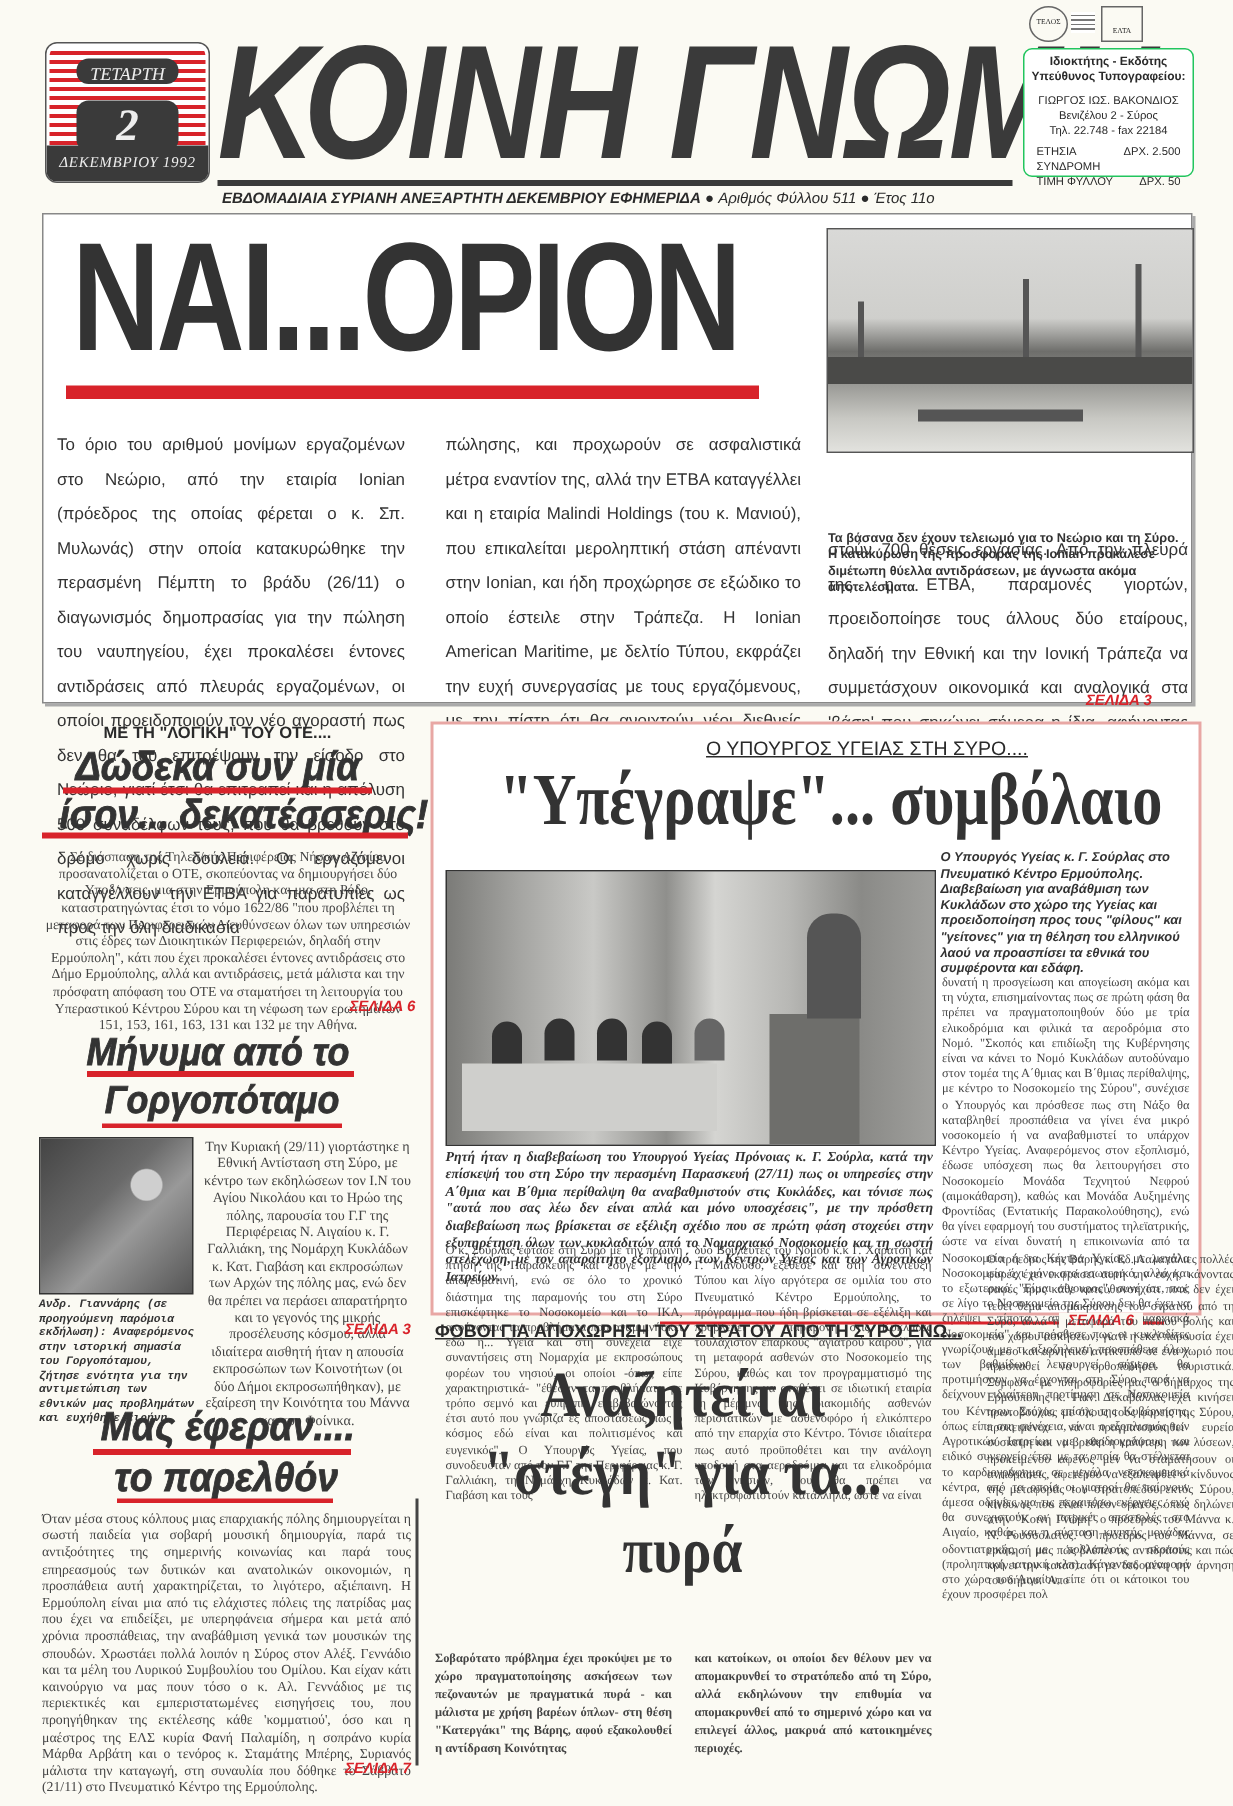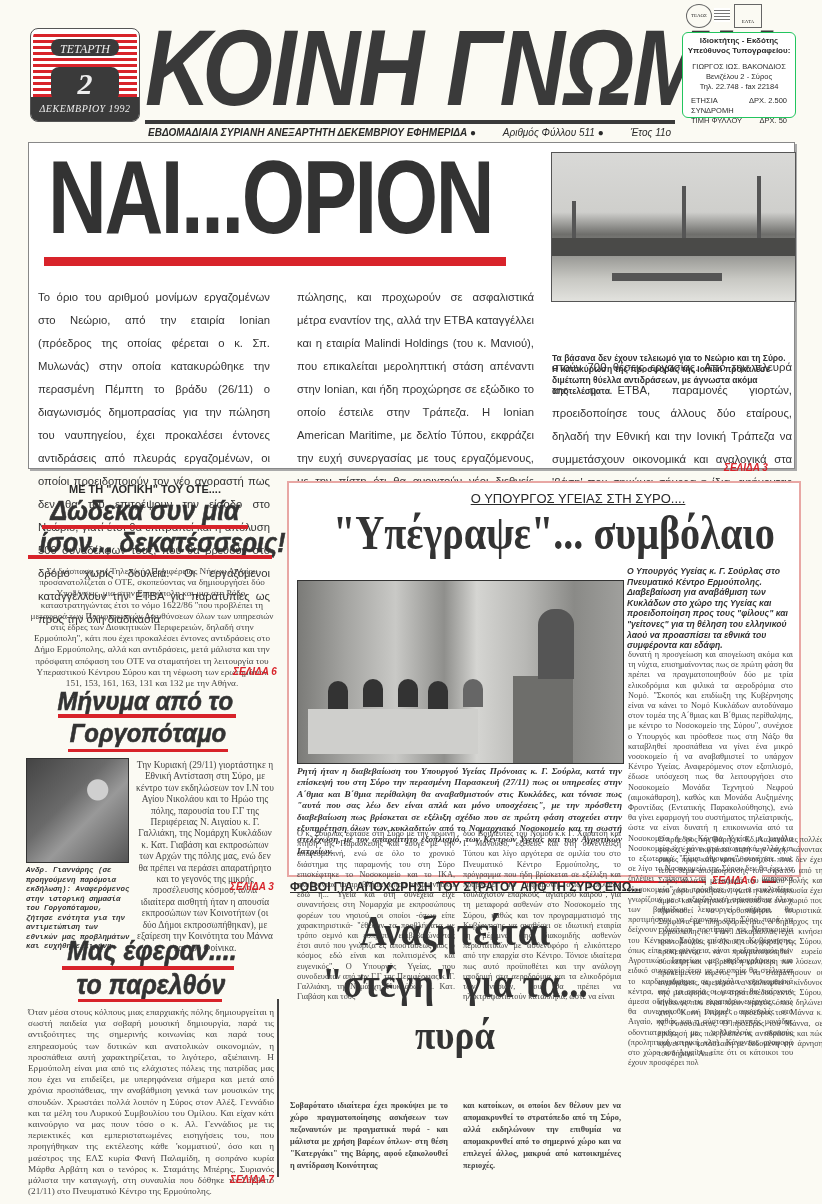--- a/index.html
+++ b/index.html
@@ -13,21 +13,21 @@
   #date-box .stripes { position:absolute; left:2px; top:2px; right:2px; bottom:24px;
      background:repeating-linear-gradient(#fff 0 3px, #d8232a 3px 6px); border-radius:6px 6px 0 0; }
   #date-box .pill { position:absolute; left:20px; width:68px; background:#3a3a3a; color:#eee; text-align:center; border-radius:8px; font-family:"Liberation Serif",serif; font-style:italic; }
   #date-day { top:10px; height:17px; font-size:12px; line-height:20px; }
   #date-num { top:38px; height:34px; font-size:30px; line-height:34px; font-weight:bold; color:#fff; font-style:normal; }
   #date-month { position:absolute; left:0; right:0; bottom:0; height:24px; background:#3a3a3a; color:#eee; font-style:italic; font-size:10px; line-height:24px; text-align:center; letter-spacing:0.5px; }
   #masthead-title { left:145px; top:18px; width:555px; height:100px; font-family:"Liberation Sans",sans-serif; font-weight:bold; font-style:italic; font-size:108px; line-height:100px; color:#3a3a3a; transform:scaleX(0.84); transform-origin:left top; letter-spacing:-2px; white-space:nowrap; }
   #masthead-rule { left:145px; top:120px; width:530px; height:4px; background:#3a3a3a; }
   #masthead-sub { left:148px; top:127px; width:540px; font-family:"Liberation Sans",sans-serif; font-size:10px; white-space:nowrap; }
   #masthead-sub b { font-style:italic; }
-  #masthead-sub i { font-size:10px;margin-left:24px; }
+  #masthead-sub i { font-size:10px; }
   #stamps { left:684px; top:2px; width:80px; height:26px; }
   .stamp-circle { position:absolute; left:2px; top:2px; width:24px; height:22px; border:1px solid #666; border-radius:50%; font-size:5px; text-align:center; line-height:22px; }
   .stamp-lines { position:absolute; left:30px; top:6px; width:16px; height:14px; background:repeating-linear-gradient(#fff 0 2px,#777 2px 3px); }
   .stamp-box { position:absolute; left:50px; top:2px; width:26px; height:22px; border:1px solid #666; font-size:5px; text-align:center; line-height:34px; }
   #publisher-box { left:682px; top:32px; width:112px; height:81px; border:1px solid #22c55e; border-radius:6px; background:#fff; font-family:"Liberation Sans",sans-serif; font-size:7.5px; text-align:center; padding-top:3px; }
   #publisher-box .b { font-weight:bold; font-size:8px; line-height:10px; }
   #publisher-box .n { line-height:10px; }
   #publisher-box .prices { text-align:left; padding:0 8px; margin-top:4px; line-height:10px; }
   #publisher-box .prices span { float:right; }
 
@@ -193,16 +193,16 @@
 <div id="min-caption-side" class="abs">Ο Υπουργός Υγείας κ. Γ. Σούρλας στο Πνευματικό Κέντρο Ερμούπολης. Διαβεβαίωση για αναβάθμιση των Κυκλάδων στο χώρο της Υγείας και προειδοποίηση προς τους "φίλους" και "γείτονες" για τη θέληση του ελληνικού λαού να προασπίσει τα εθνικά του συμφέροντα και εδάφη.</div>
 <div id="min-lede" class="abs">Ρητή ήταν η διαβεβαίωση του Υπουργού Υγείας Πρόνοιας κ. Γ. Σούρλα, κατά την επίσκεψή του στη Σύρο την περασμένη Παρασκευή (27/11) πως οι υπηρεσίες στην Α΄θμια και Β΄θμια περίθαλψη θα αναβαθμιστούν στις Κυκλάδες, και τόνισε πως "αυτά που σας λέω δεν είναι απλά και μόνο υποσχέσεις", με την πρόσθετη διαβεβαίωση πως βρίσκεται σε εξέλιξη σχέδιο που σε πρώτη φάση στοχεύει στην εξυπηρέτηση όλων των κυκλαδιτών από το Νομαρχιακό Νοσοκομείο και τη σωστή στελέχωση, με τον απαραίτητο εξοπλισμό, των Κέντρων Υγείας και των Αγροτικών Ιατρείων.</div>
 <div id="min-col1" class="abs small-serif">Ο κ. Σούρλας έφτασε στη Σύρο με την πρωινή πτήση της Παρασκευής και έσυγε με την απογευματινή, ενώ σε όλο το χρονικό διάστημα της παραμονής του στη Σύρο επισκέφτηκε το Νοσοκομείο και το ΙΚΑ, ακούγοντας τα προβλήματα που αναμιμνήσκει εδώ η... Υγεία και στη συνέχεια είχε συναντήσεις στη Νομαρχία με εκπροσώπους φορέων του νησιού, οι οποίοι -όπως είπε χαρακτηριστικά- "έθεσαν τα προβλήματα με τρόπο σεμνό και ευπρεπή, επιβεβαιώνοντας έτσι αυτό που γνώριζα εξ αποστάσεως πως ο κόσμος εδώ είναι και πολιτισμένος και ευγενικός". Ο Υπουργός Υγείας, που συνοδευόταν από τον Γ.Γ της Περιφέρειας κ. Γ. Γαλλιάκη, τη Νομάρχη Κυκλάδων κ. Κατ. Γιαβάση και τους</div>
 <div id="min-col2" class="abs small-serif">δύο Βουλευτές του Νομού κ.κ Γ. Χαρατσή και Γ. Μανούσο, εξέθεσε και στη συνέντευξη Τύπου και λίγο αργότερα σε ομιλία του στο Πνευματικό Κέντρο Ερμούπολης, το πρόγραμμα που ήδη βρίσκεται σε εξέλιξη και προβλέπει την παραμονή στις Κυκλάδες τουλάχιστον επαρκούς "αγιατρού καιρού", για τη μεταφορά ασθενών στο Νοσοκομείο της Σύρου, καθώς και τον προγραμματισμό της Κυβέρνησης να αναθέσει σε ιδιωτική εταιρία τη μέριμνα της διακομιδής ασθενών περιστατικών με ασθενοφόρο ή ελικόπτερο από την επαρχία στο Κέντρο. Τόνισε ιδιαίτερα πως αυτό προϋποθέτει και την ανάλογη υποδομή στα αεροδρόμια και τα ελικοδρόμια των νησιών, που θα πρέπει να ηλεκτροφωτιστούν κατάλληλα, ώστε να είναι</div>
 <div id="min-col3" class="abs small-serif">δυνατή η προσγείωση και απογείωση ακόμα και τη νύχτα, επισημαίνοντας πως σε πρώτη φάση θα πρέπει να πραγματοποιηθούν δύο με τρία ελικοδρόμια και φιλικά τα αεροδρόμια στο Νομό. "Σκοπός και επιδίωξη της Κυβέρνησης είναι να κάνει το Νομό Κυκλάδων αυτοδύναμο στον τομέα της Α΄θμιας και Β΄θμιας περίθαλψης, με κέντρο το Νοσοκομείο της Σύρου", συνέχισε ο Υπουργός και πρόσθεσε πως στη Νάξο θα καταβληθεί προσπάθεια να γίνει ένα μικρό νοσοκομείο ή να αναβαθμιστεί το υπάρχον Κέντρο Υγείας. Αναφερόμενος στον εξοπλισμό, έδωσε υπόσχεση πως θα λειτουργήσει στο Νοσοκομείο Μονάδα Τεχνητού Νεφρού (αιμοκάθαρση), καθώς και Μονάδα Αυξημένης Φροντίδας (Εντατικής Παρακολούθησης), ενώ θα γίνει εφαρμογή του συστήματος τηλεϊατρικής, ώστε να είναι δυνατή η επικοινωνία από τα Νοσοκομεία ή τα Κέντρα Υγείας με μεγάλα Νοσοκομεία όχι μόνο στο εσωτερικό, αλλά και το εξωτερικό. "Είμαι σίγουρος", συνέχισε, πως σε λίγο το Νοσοκομείο της Σύρου δεν θα έχει να ζηλέψει τίποτα από άλλα Νομαρχιακά Νοσοκομεία" και πρόσθεσε πως οι κυκλαδίτες γνωρίζουν με τι αξιοζηλευτή προσπάθεια όλων των βαθμίδων λειτουργεί σήμερα, θα προτιμήσουν να έρχονται στη Σύρο παρά να δείχνουν ιδιαίτερη προτίμηση σε Νοσοκομεία του Κέντρου. Στόχος επίσης της Κυβέρνησης, όπως είπε στη συνέχεια, είναι ο εξοπλισμός των Αγροτικών Ιατρείων με καρδιογράφους και ειδικό συνεργείο έτσι με τα οποία θα στέλνεται το καρδιογράφημα σε μεγάλα νοσοκομειακά κέντρα, από τα οποία οι γιατροί θα παίρνουν άμεσα οδηγίες για τις περαιτέρω ενέργειες, ενώ θα συνεχιστούν οι ιατρικές αποστολές στο Αιγαίο, καθώς και η σύσταση κινητής μονάδας οδοντιατρικής, με πολλαπλούς σκοπούς (προληπτική ιατρική κλπ). Κάνοντας αναφορά στο χώρο του Αιγαίου, είπε ότι οι κάτοικοι του έχουν προσφέρει πολ</div>
 <div id="min-page-line" class="abs"></div>
 <div id="min-page" class="abs page-ref">ΣΕΛΙΔΑ 6</div>
 
 <div id="army-kicker" class="abs">ΦΟΒΟΙ ΓΙΑ ΑΠΟΧΩΡΗΣΗ ΤΟΥ ΣΤΡΑΤΟΥ ΑΠΟ ΤΗ ΣΥΡΟ ΕΝΩ...</div>
 <div id="army-head" class="abs">Αναζητείται "στέγη" για τα... πυρά</div>
-<div id="army-col1" class="abs small-serif">Σοβαρότατο ιδιαίτερα έχει προκύψει με το χώρο πραγματοποίησης ασκήσεων των πεζοναυτών με πραγματικά πυρά - και μάλιστα με χρήση βαρέων όπλων- στη θέση "Κατεργάκι" της Βάρης, αφού εξακολουθεί η αντίδραση Κοινότητας</div>
+<div id="army-col1" class="abs small-serif">Σοβαρότατο πρόβλημα έχει προκύψει με το χώρο πραγματοποίησης ασκήσεων των πεζοναυτών με πραγματικά πυρά - και μάλιστα με χρήση βαρέων όπλων- στη θέση "Κατεργάκι" της Βάρης, αφού εξακολουθεί η αντίδραση Κοινότητας</div>
 <div id="army-col2" class="abs small-serif">και κατοίκων, οι οποίοι δεν θέλουν μεν να απομακρυνθεί το στρατόπεδο από τη Σύρο, αλλά εκδηλώνουν την επιθυμία να απομακρυνθεί από το σημερινό χώρο και να επιλεγεί άλλος, μακρυά από κατοικημένες περιοχές.</div>
 <div id="army-col3" class="abs small-serif">Ο πρόεδρος της Βάρης κ. Εδ. Λαλαπάλιες πολλές φορές έχει εκφράσει αυτή την ευχή, κάνοντας σαφές προς κάθε κατεύθυνση ότι ποτέ δεν έχει τεθεί θέμα απομάκρυνσης του στρατού από τη Σύρο, αλλά η μεταφορά του πεδίου βολής και του χώρου ασκήσεων, γιατί η εκεί παρουσία έχει άμεσο και αρνητικό αντίκτυπο σε ένα χωριό που προσπαθεί να ορθοποδήσει τουριστικά. Σύμφωνα με πληροφορίες μας ο δήμαρχος της Ερμούπολης κ. Γιαν. Δεκαβάλλας έχει κινήσει πρωτοβουλίες με όλους τους φορείς της Σύρου, προκειμένου να πραγματοποιηθεί ευρεία σύσκεψη και να βρεθεί η καλύτερη των λύσεων, προκειμένου αφενός μεν να σταματήσουν οι αντιδράσεις, αφετέρου να εξαλειφθεί ο κίνδυνος της μεταφοράς του στρατοπέδου εκτός Σύρου, κίνδυνος που είναι πλέον ορατός, όπως δηλώνει στην "Κοινή Γνώμη" ο πρόεδρος του Μάννα κ. Ν. Ρουσσόλατος. Ο πρόεδρος του Μάννα, σε ερώτησή μας πώς βλέπει τις αντιδράσεις και πώς κρίνει την κατάσταση με δεδομένη την άρνηση του δήμου. 'Απο</div>
 <div id="army-page" class="abs page-ref">ΣΕΛΙΔΑ 5</div>
 
 </body></html>

